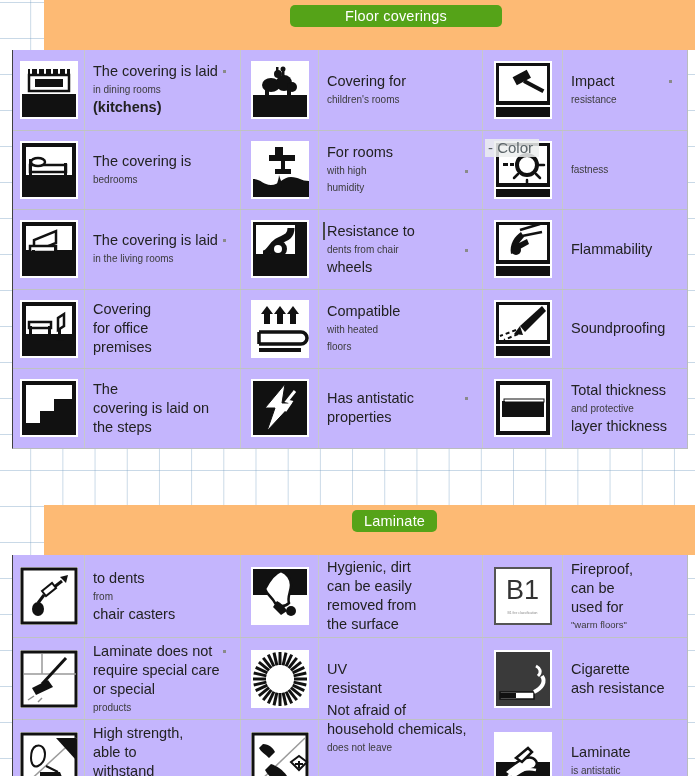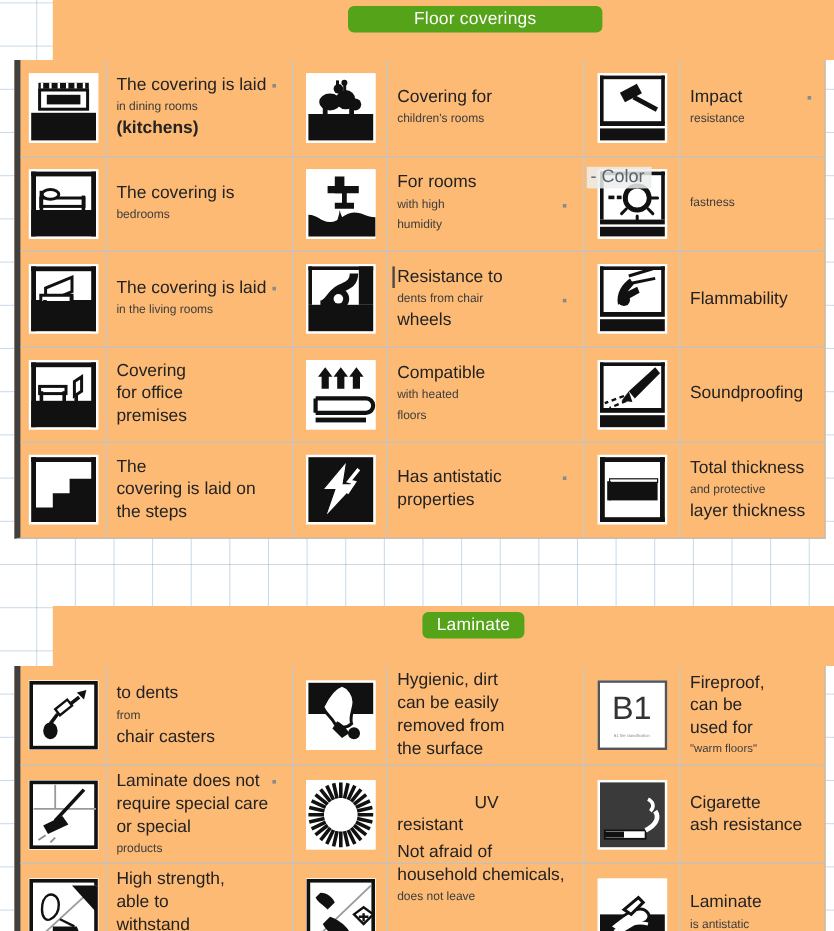--- a/index.html
+++ b/index.html
@@ -50,22 +50,22 @@
     letter-spacing: .2px;
     white-space: nowrap;
   }
   .banner-pill.floor   { left: 246px; width: 212px; }
   .banner-pill.laminate{ left: 308px; width: 85px; }
 
   
   .table {
     position: relative;
     box-sizing: border-box;
-    background: #fdba74;
-    border-left: 5px solid #404040;
+    background: #c4b5fd;
+    border-left: 1px solid #404040;
     border-right: 1px solid #b9bcbe;
     border-bottom: 1px solid #b9bcbe;
     display: flex;
     flex-direction: column;
   }
   .row {
     display: flex;
     border-top: 1px solid #bfc2c4;
     box-sizing: border-box;
   }
@@ -683,21 +683,21 @@
               <line x1="35.1" y1="16.4" x2="40.7" y2="4.7" stroke="#111" stroke-width="3"></line>
               <line x1="37.7" y1="18.1" x2="45.8" y2="7.9" stroke="#111" stroke-width="3"></line>
               <line x1="39.9" y1="20.3" x2="50.1" y2="12.2" stroke="#111" stroke-width="3"></line>
               <line x1="41.6" y1="22.9" x2="53.3" y2="17.3" stroke="#111" stroke-width="3"></line>
               <line x1="42.6" y1="25.9" x2="55.3" y2="23.0" stroke="#111" stroke-width="3"></line>
               <circle cx="29" cy="29" r="12" fill="#fff"></circle>
             </svg>
           </div>
         </div>
         <div class="cell text" style="width: 164px; flex: 0 0 164px;">
-          <div style="position: relative; width: 100%; text-align: center;">
+          <div style="position: relative; width: 100%;">
             <div class="ln">UV</div>
           </div>
           <div style="position: relative; width: 100%;">
             <div class="ln">resistant</div>
           </div>
         </div>
         <div class="cell icon" style="width: 80px; flex: 0 0 80px;">
           <div class="pic">
             <svg width="58" height="58" viewBox="0 0 58 58">
               <rect width="58" height="58" fill="#fff"></rect>

